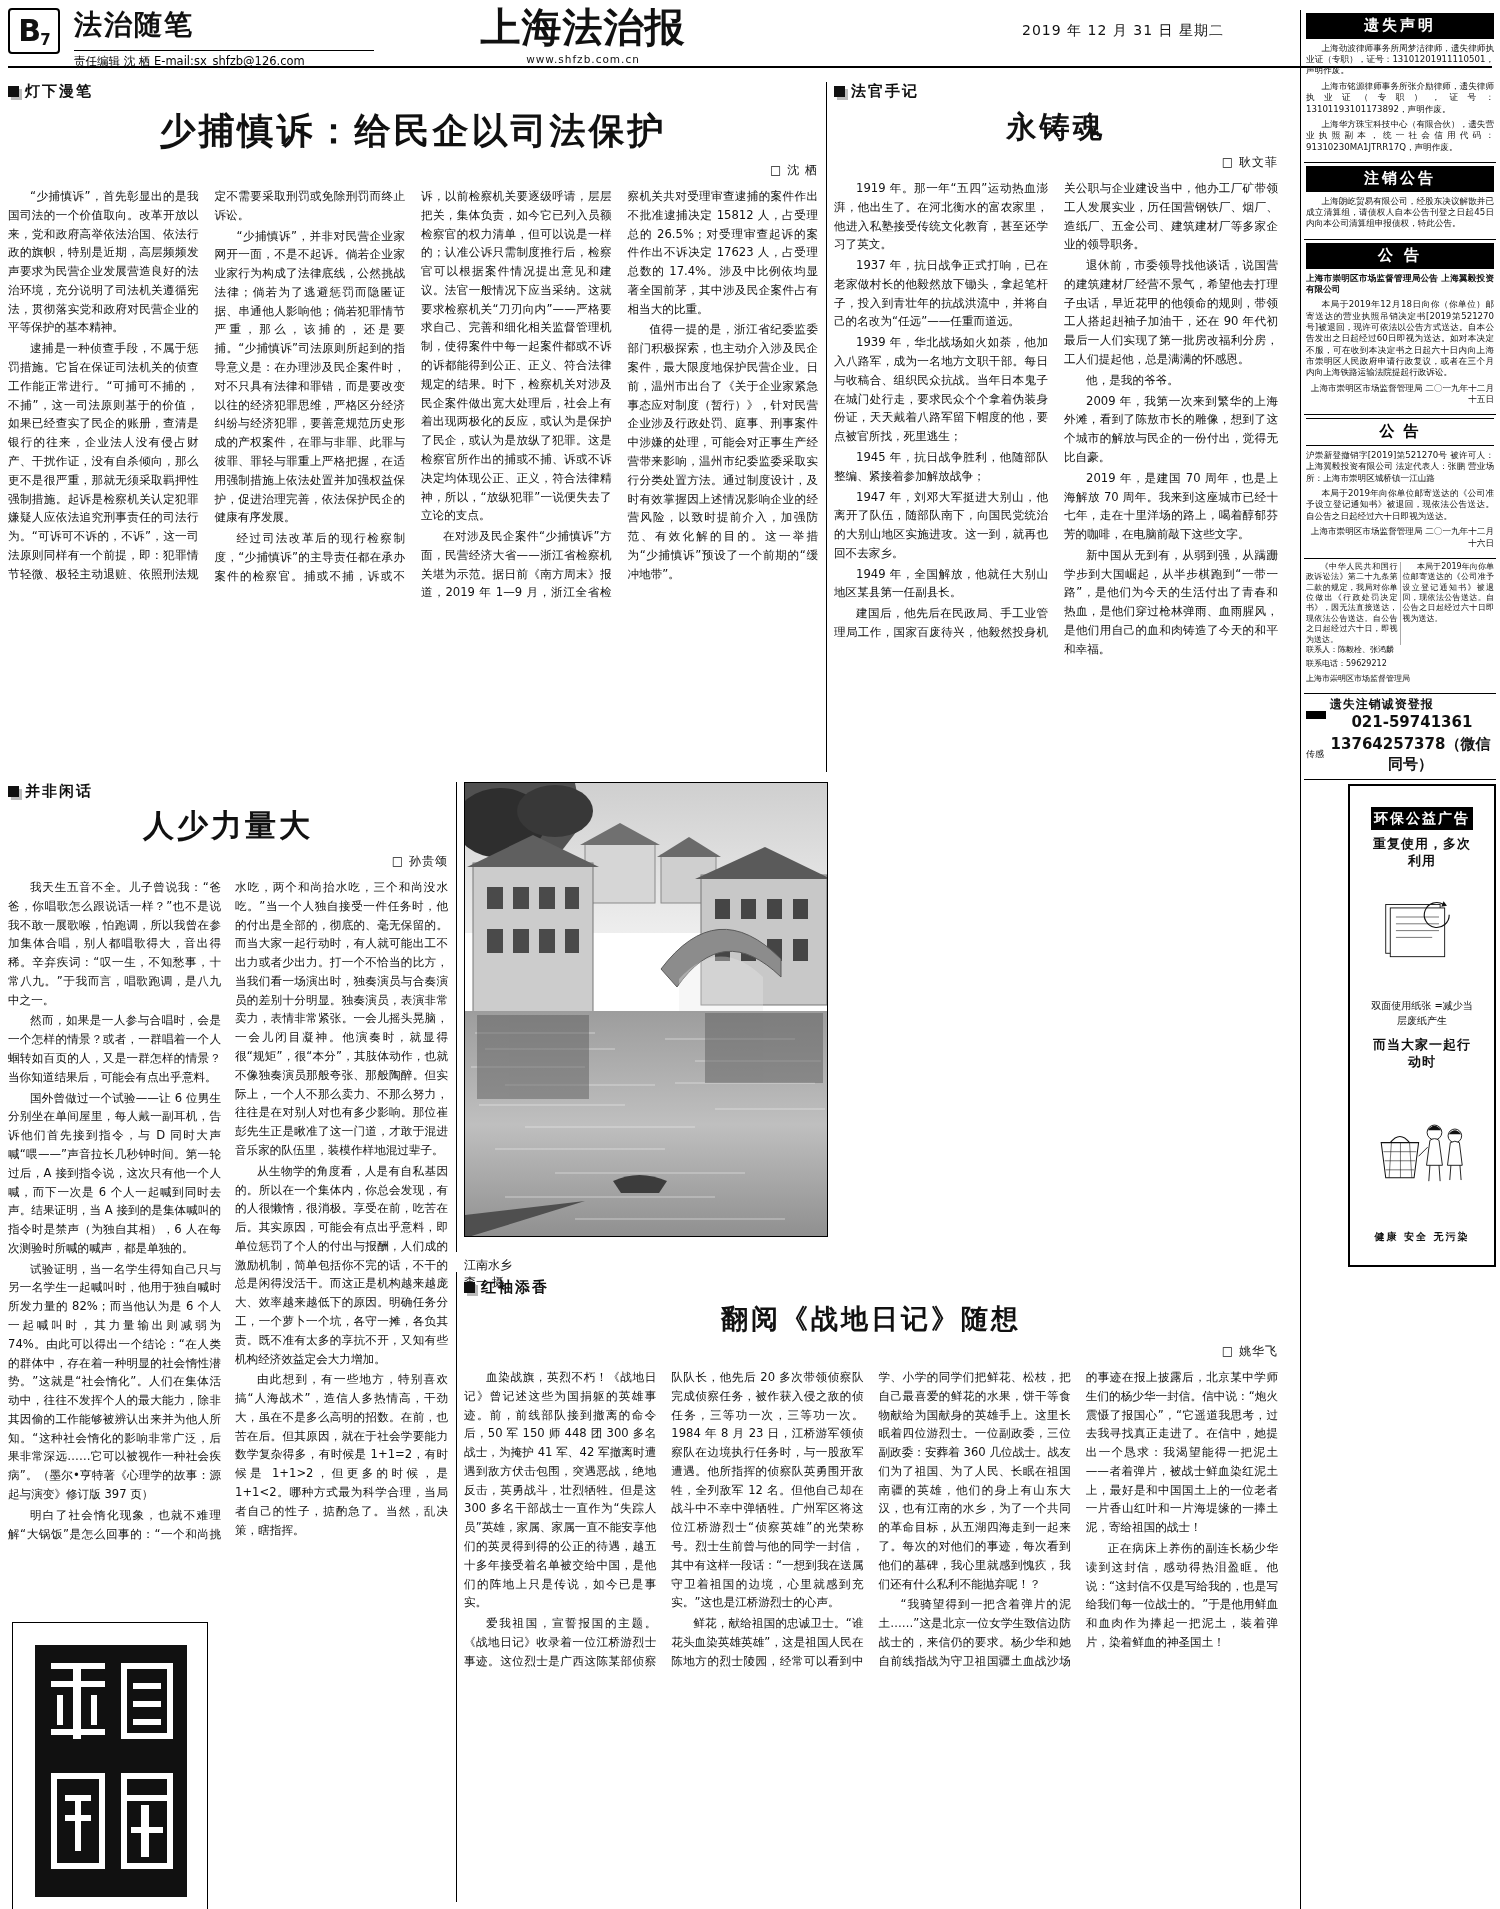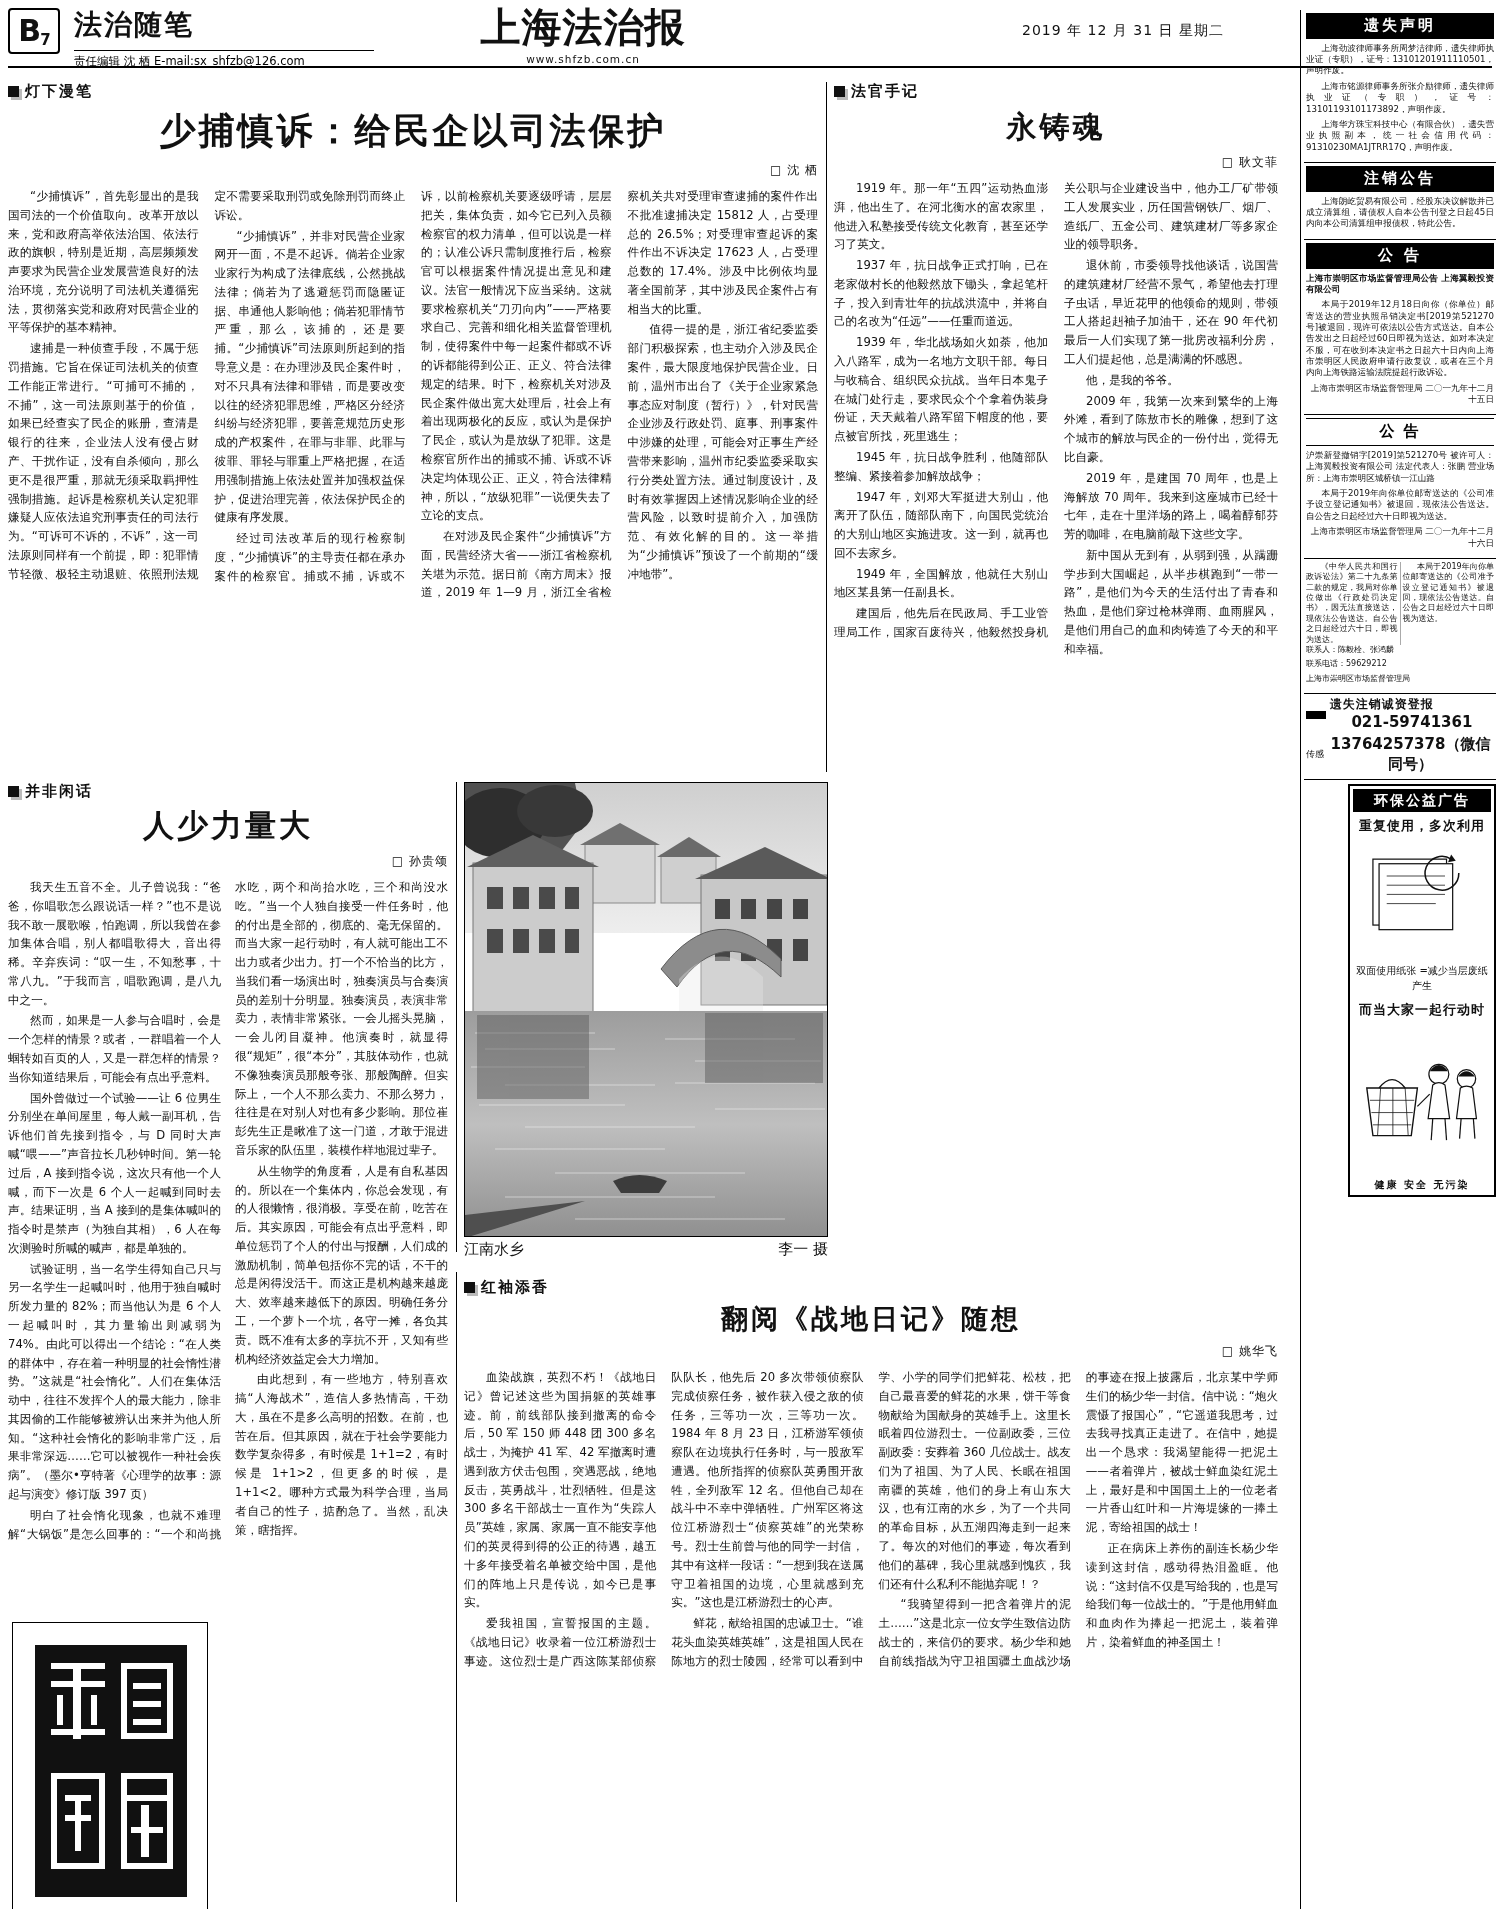--- a/index.html
+++ b/index.html
@@ -92,21 +92,21 @@
     padding: 3px 0; margin-bottom: 4px;
   }
   .rail-title.plain { background: #fff; color: #000; letter-spacing: 2px; }
   .rail-p { margin: 0 0 4px 0; text-indent: 1.8em; text-align: justify; }
   .rail-sign { text-align: right; margin-top: 3px; }
   .rail-cols { column-count: 2; column-gap: 5px; column-rule: 1px solid #aaa; }
   .rail-phone {
     font-weight: bold; font-size: 15px; text-align: center; letter-spacing: 0px;
   }
   .rail-small { font-size: 8px; line-height: 1.3; }
-  .eco-box { border: 2px solid #000; margin-top: 4px; padding: 3px; margin-left: 44px; }
+  .eco-box { border: 2px solid #000; margin-top: 4px; padding: 21px; margin-left: 44px; }
   .eco-head { text-align: center; font-weight: bold; font-size: 14px; letter-spacing: 2px; background:#000;color:#fff;padding:2px 0; }
   .eco-slogan { text-align: center; font-weight: bold; font-size: 13px; letter-spacing: 1px; margin: 5px 0; }
   .eco-note { font-size: 10px; text-align: center; line-height: 1.5; }
   .eco-art { height: 120px; position: relative; margin: 4px 0; }
   .eco-art svg { width: 100%; height: 100%; }
 
   
   .body-area {
     position: absolute;
     left: 8px; top: 76px;
@@ -150,21 +150,21 @@
   }
 
   
   .a3 { position: absolute; left: 0; top: 700px; width: 440px; }
   .a3 .headline { font-size: 31px; margin: 4px 0 2px 0; }
   .a3 .cols { column-count: 2; column-gap: 14px; }
 
   
   .photo-block { position: absolute; left: 456px; top: 700px; width: 364px; }
   .photo-frame { border: 1px solid #000; width: 364px; height: 455px; overflow: hidden; position: relative; }
-  .photo-cap { display: flex; justify-content: space-between; font-size: 15px; padding-top: 3px; }
+  .photo-cap { display: flex; justify-content: space-between; font-size: 12px; padding-top: 20px; flex-direction: column; }
 
   
   .a4 { position: absolute; left: 456px; top: 1196px; width: 814px; }
   .a4 .headline { font-size: 27px; margin: 4px 0 2px 0; }
   .a4 .cols { column-count: 4; column-gap: 15px; }
 
   
   .seal { position: absolute; left: 4px; top: 1540px; width: 200px; }
   .seal-frame { border: 1px solid #000; width: 196px; height: 296px; position: relative; background:#fff; }
 </style>

